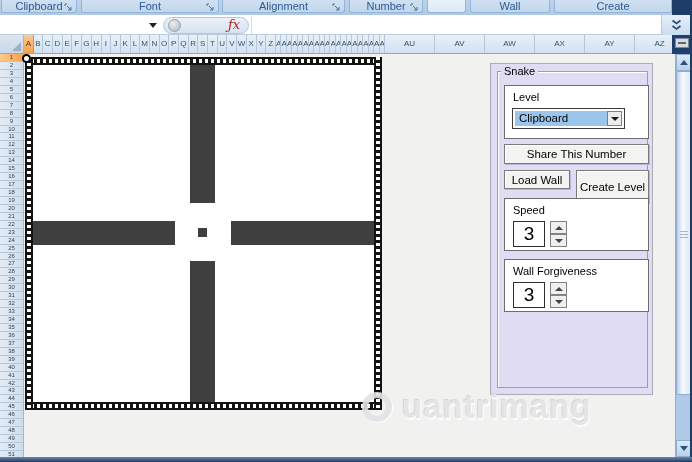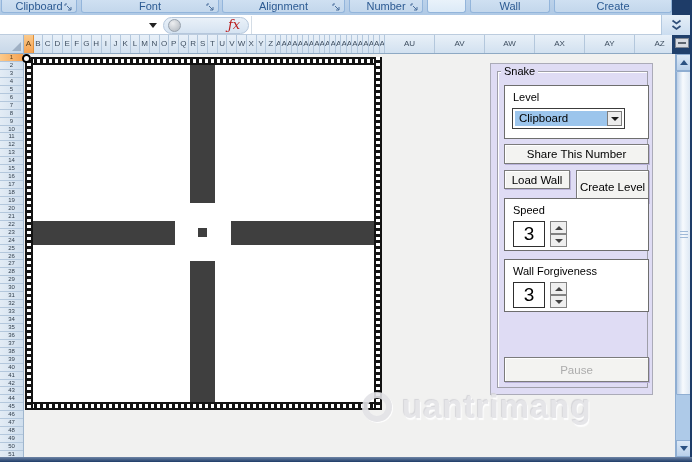--- a/index.html
+++ b/index.html
@@ -360,21 +360,20 @@
       <div class="plabel">Wall Forgiveness</div>
       <div class="spinval">3</div>
       <div class="spinbtn" style="top:22px;">
           <div class="tri-up"></div>
         </div>
       <div class="spinbtn" style="top:35px;">
           <div class="tri-down"></div>
         </div>
     </div>
 
-    <div class="pbtn disabled" style="top:293px;height:25px;">Pause</div>
   </div>
 
   <div class="abs vscroll">
     <div class="sbtn" style="top:0;">
         <div class="scroll-up-tri"></div>
       </div>
     <div class="sthumb">
       <div class="sgrip"></div>
     </div>
     <div class="sbtn" style="top:386px;">

